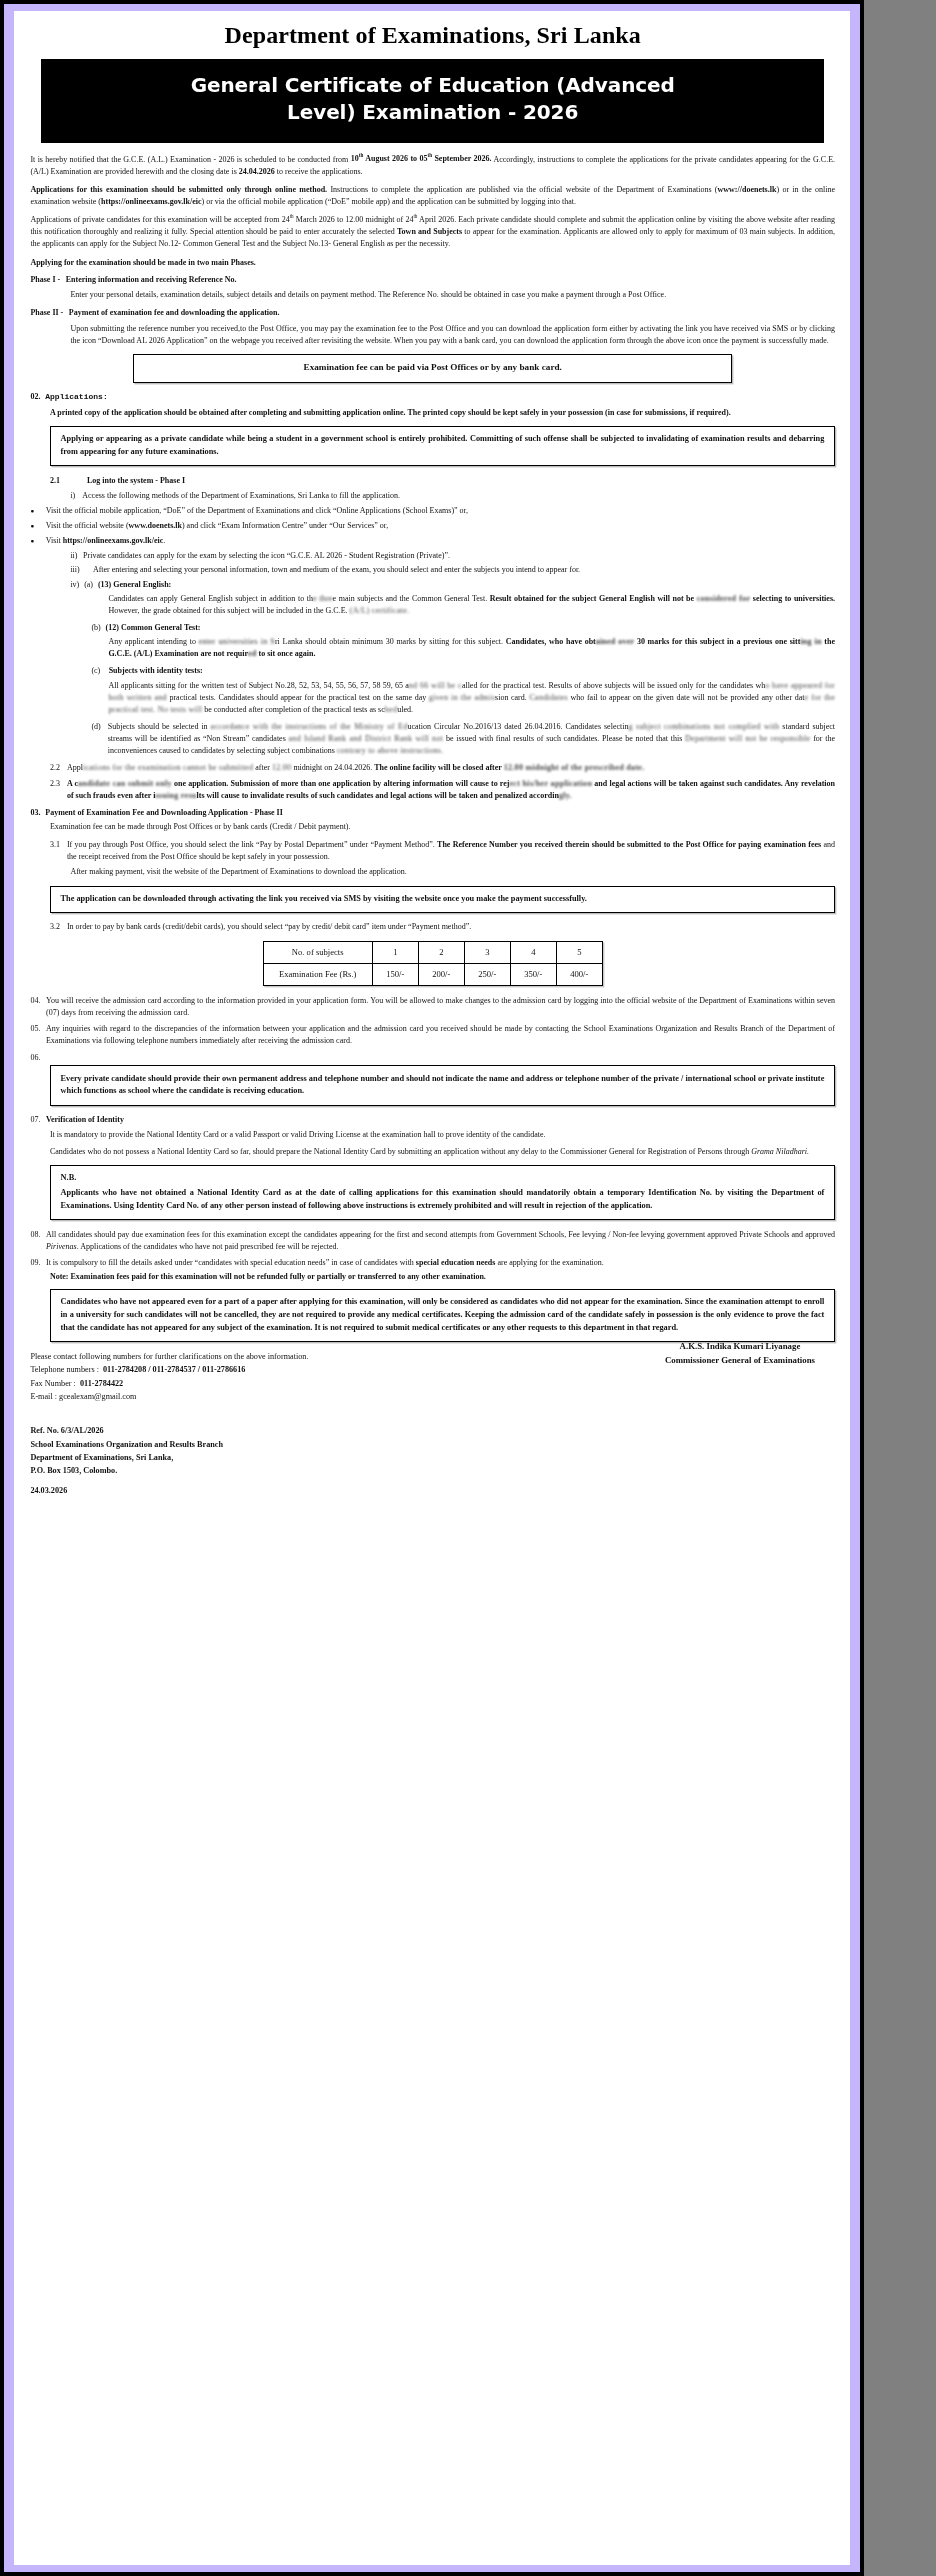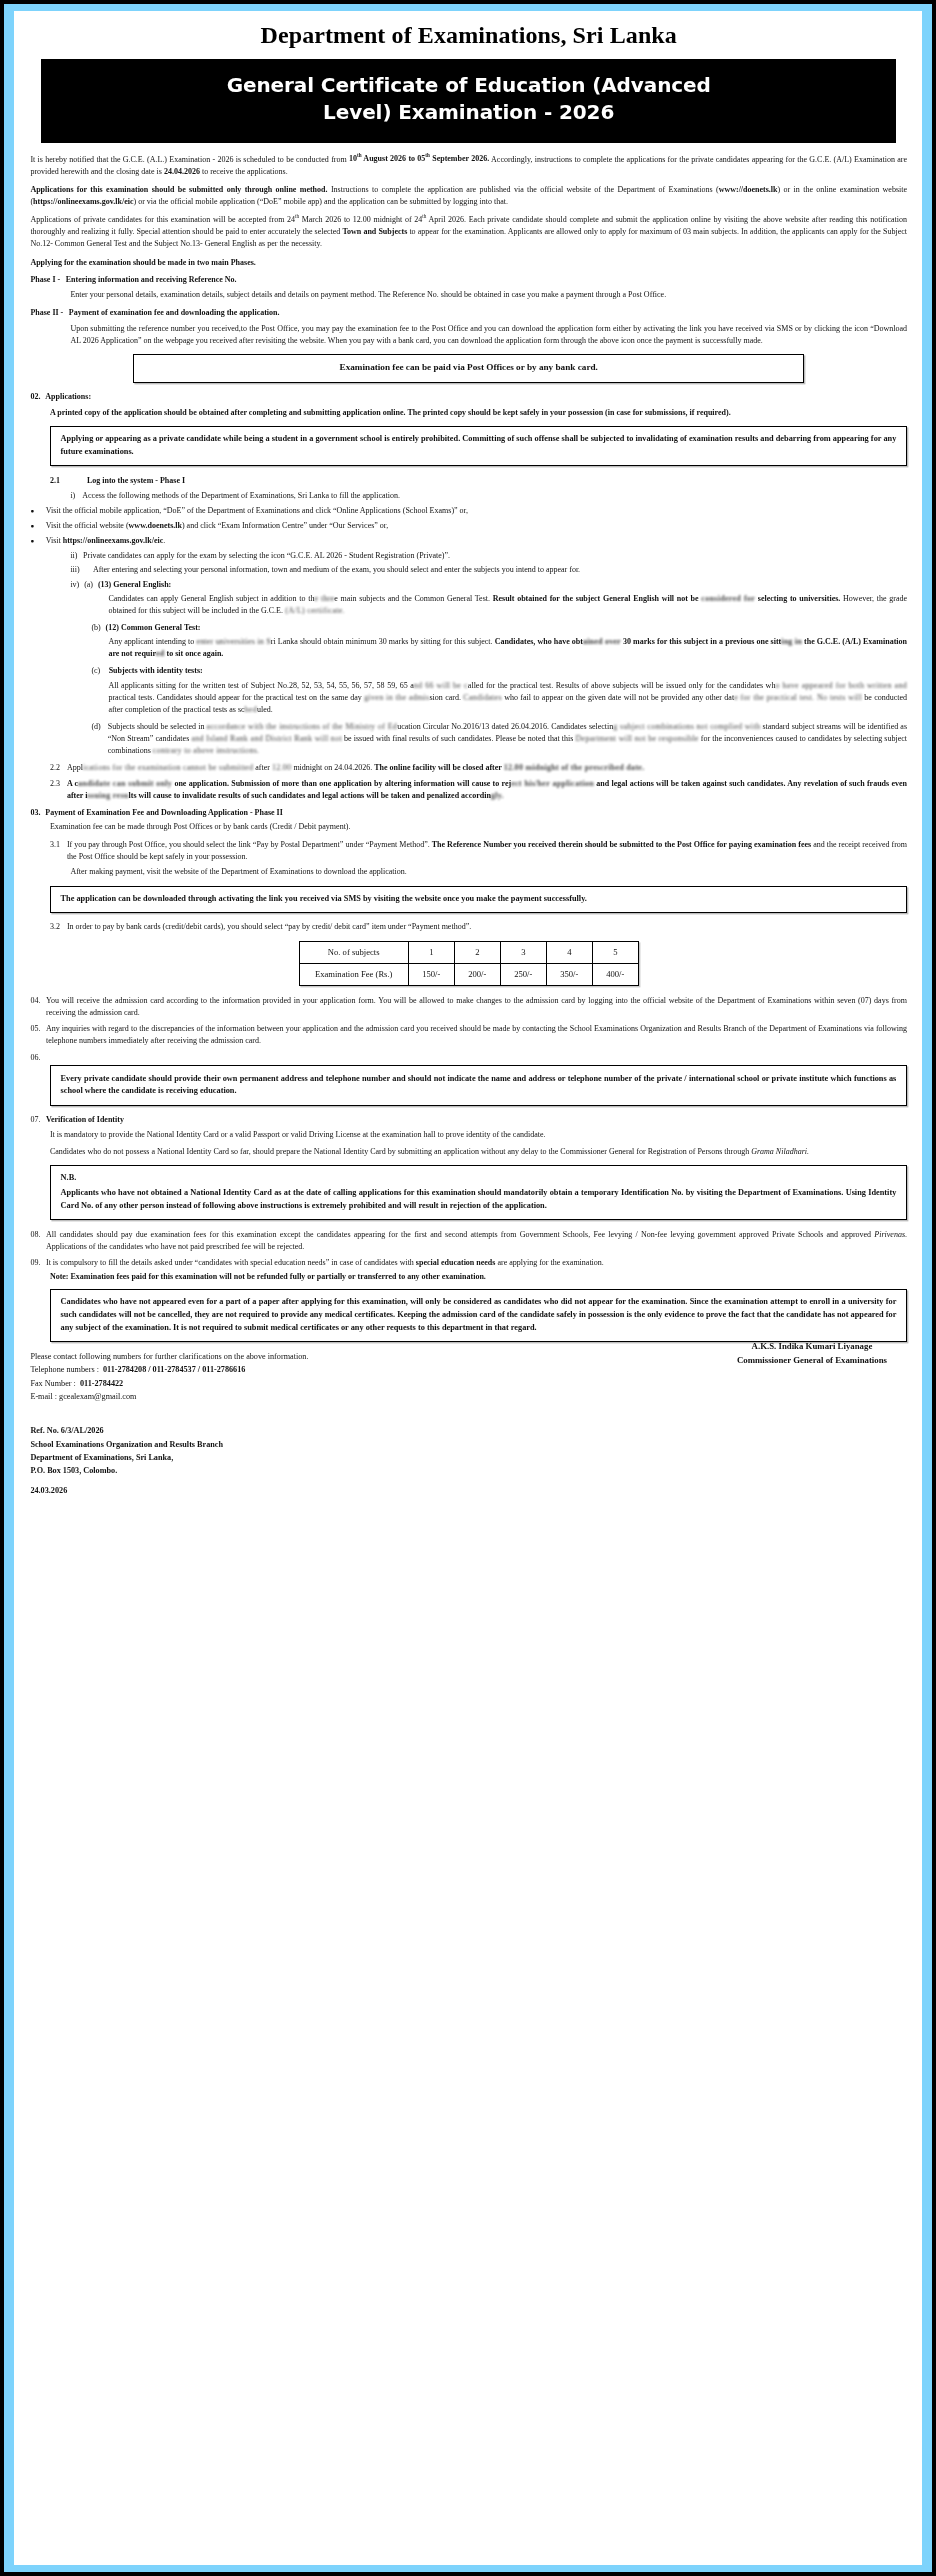--- a/index.html
+++ b/index.html
@@ -1,19 +1,19 @@
 <!DOCTYPE html>
 <html style="font-size:11px"><head>
 <meta charset="utf-8">
 <style>
   html,body{margin:0;padding:0;background:#808080;}
   body{font-family:"Liberation Serif","DejaVu Serif",serif;}
   .page{
-    width:936px;height:2576px;box-sizing:border-box;
-    background:#7dd3fc;position:relative;overflow:hidden;
+    width:864px;height:2576px;box-sizing:border-box;
+    background:#c4b5fd;position:relative;overflow:hidden;
     border:4.2px solid #000;
   }
   .inner{
     position:absolute;left:9.7px;right:9.7px;top:7px;bottom:7px;
     background:#fff;
   }
   .content{padding:2.8px 15.3px 0 16.7px;}
 
   
   .dept-title{
@@ -120,21 +120,21 @@
       <div class="row" style="margin-top:5.6px;">
         <div class="lbl">Phase II -</div>
         <div class="txt" style="margin-left:5.6px;"><b>Payment of examination fee and downloading the application.</b></div>
       </div>
       <p class="indent2" style="margin-top:3.5px;">Upon submitting the reference number you received,to the Post Office, you may pay the examination fee to the Post Office and you can download the application form either by activating the link you have received via SMS or by clicking the icon “Download AL 2026 Application” on the webpage you received after revisiting the website. When you pay with a bank card, you can download the application form through the above icon once the payment is successfully made.</p>
 
       <div class="box center narrow">Examination fee can be paid via Post Offices or by any bank card.</div>
 
       <div class="row" style="margin-top:5.6px;">
         <div class="lbl-n" style="font-weight:bold;">02.</div>
-        <div class="txt" style="margin-left:4.9px;"><b>Applications:</b></div>
+        <div class="txt" style="margin-left:4.9px;font-family:Liberation Mono, monospace;"><b>Applications:</b></div>
       </div>
       <p class="indent1" style="margin-top:3.5px;"><b>A printed copy of the application should be obtained after completing and submitting application online. The printed copy should be kept safely in your possession (in case for submissions, if required).</b></p>
 
       <div class="box bold" style="margin-left:19.5px;">Applying or appearing as a private candidate while being a student in a government school is entirely prohibited. Committing of such offense shall be subjected to invalidating of examination results and debarring from appearing for any future examinations.</div>
 
       <div class="row indent1" style="margin-top:5.6px;">
         <div class="lbl-n" style="font-weight:bold;">2.1</div>
         <div class="txt" style="margin-left:17px;padding-left:10px;"><b>Log into the system - Phase I</b></div>
       </div>
 

